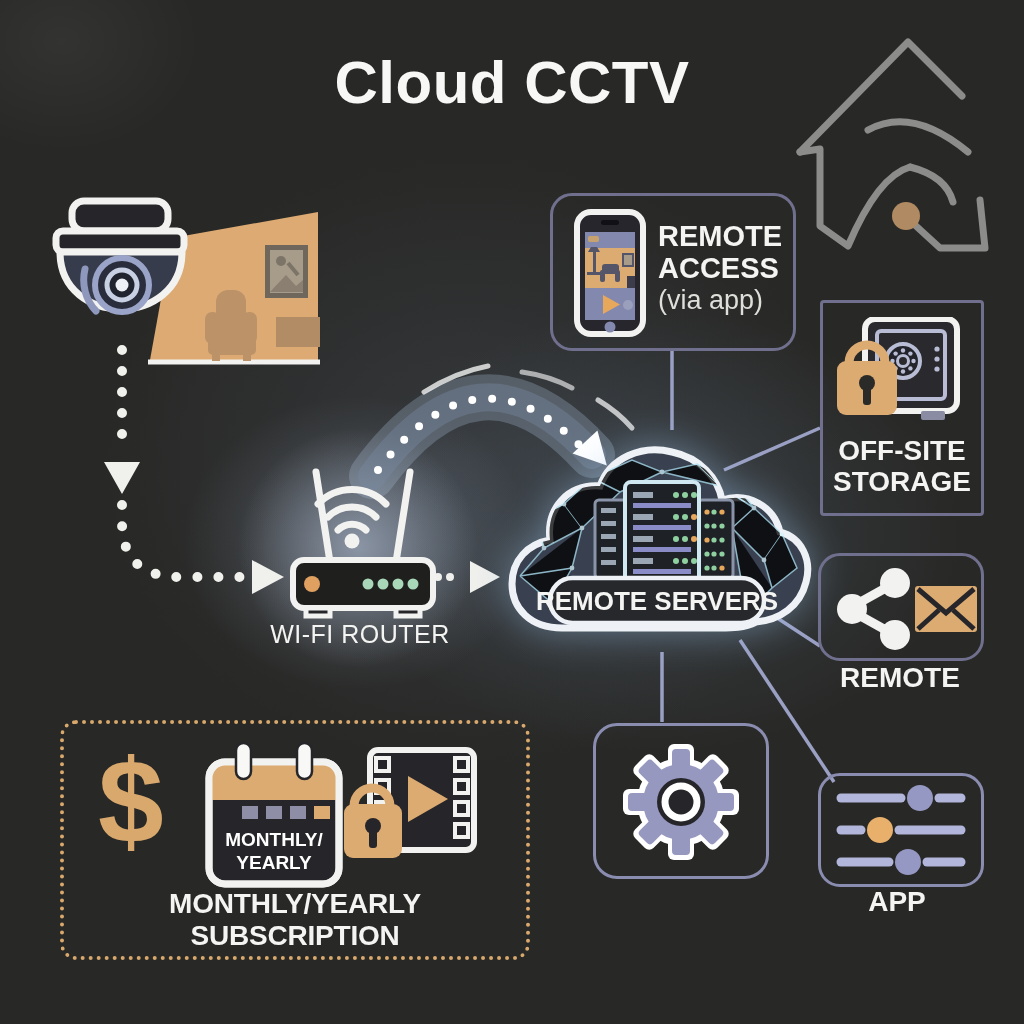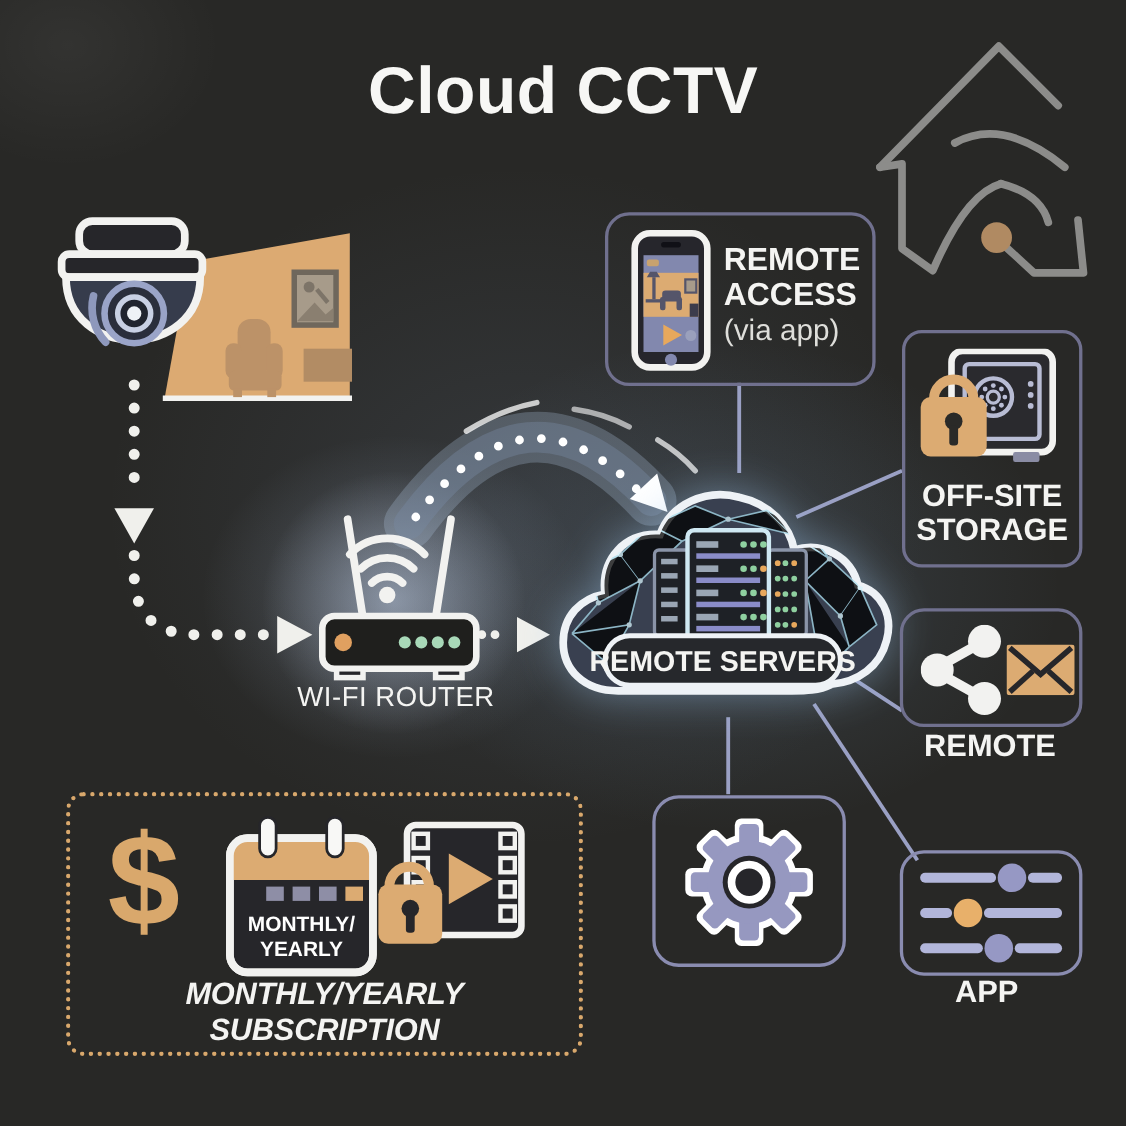--- a/index.html
+++ b/index.html
@@ -21,21 +21,21 @@
     font-size:60px;font-weight:800;letter-spacing:.5px;color:#f7f7f5;
   }
   .card{border:3.5px solid var(--box-border,#70708e);border-radius:22px;}
   .card.light{border-color:var(--box-border-light,#8a8cb0);}
   .feature-title{font-weight:800;font-size:29px;line-height:1.12;color:#f4f4f2;}
   .feature-note{font-weight:400;font-size:27px;color:#dededa;}
   .center{text-align:center;}
   .router-label{font-size:25px;font-weight:400;letter-spacing:.5px;color:#f4f4f2;}
   .sub-box{border:4px dotted var(--tan,#d9a86c);border-radius:16px;}
   .dollar{font-size:118px;line-height:110px;font-weight:800;color:var(--tan,#d9a86c);}
-  .sub-title{font-size:28px;font-weight:800;color:#f4f4f2;letter-spacing:-.2px;font-style:italic;}
+  .sub-title{font-size:28px;font-weight:800;color:#f4f4f2;letter-spacing:-.2px;}
   .sub-sub{font-size:28px;font-weight:400;color:#d2d2cc;}
 </style>
 </head>
 <body>
 
 <div class="stage">
 
   <svg class="abs" style="left:0;top:0" width="1024" height="1024" viewBox="0 0 1024 1024">
     <defs>
       <radialGradient id="gRouter" cx="50%" cy="50%" r="50%">
@@ -259,21 +259,21 @@
       <circle cx="55" cy="97" r="5" fill="#9aa0bc"></circle>
       <circle cx="37" cy="119" r="5.5" fill="#8288ae"></circle>
     </svg>
     <div class="abs" style="left:105px;top:24px;width:130px">
       <div class="feature-title">REMOTE</div>
       <div class="feature-title">ACCESS</div>
       <div class="feature-note">(via app)</div>
     </div>
   </div>
 
-  <div class="abs card" style="left:820px;top:300px;width:158px;height:210px;border-radius:18px">
+  <div class="abs card" style="left:820px;top:300px;width:158px;height:210px;border-radius:4px">
     <svg class="abs" style="left:12px;top:14px" width="134" height="114" viewBox="0 0 134 114">
       <rect x="30" y="2" width="92" height="92" rx="10" fill="#2a2a2e" stroke="#f2f2f0" stroke-width="6"></rect>
       <rect x="42" y="14" width="68" height="68" rx="4" fill="none" stroke="#b8bcd4" stroke-width="4"></rect>
       <circle cx="68" cy="44" r="17" fill="#23232b" stroke="#b8bcd4" stroke-width="4"></circle>
       <g fill="#b8bcd4">
         <circle cx="78.5" cy="44" r="2.2"></circle>
           <circle cx="75.4" cy="51.4" r="2.2"></circle>
           <circle cx="68" cy="54.5" r="2.2"></circle>
         <circle cx="60.6" cy="51.4" r="2.2"></circle>
           <circle cx="57.5" cy="44" r="2.2"></circle>

